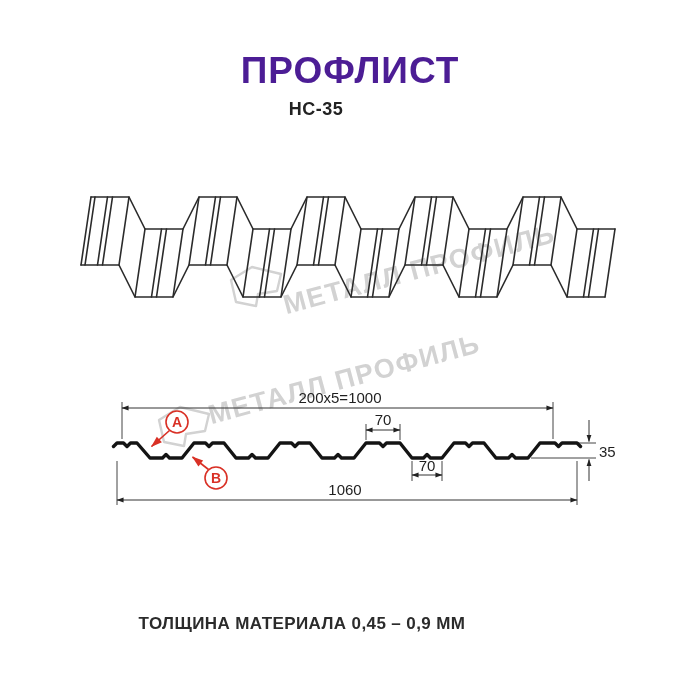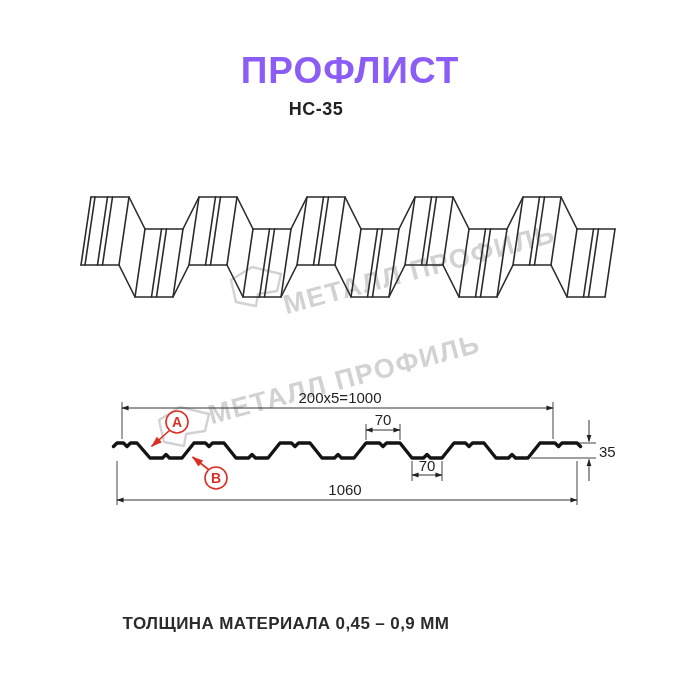--- a/index.html
+++ b/index.html
@@ -3,29 +3,29 @@
 <meta charset="utf-8">
 <style>
   html,body{margin:0;padding:0;}
   body{
     width:700px;height:700px;background:#ffffff;overflow:hidden;position:relative;
     font-family:"Liberation Sans", sans-serif;color:#1a1a1a;
   }
   .abs{position:absolute;}
   .page-title{
     top:50px;left:0;width:700px;text-align:center;
-    font-size:37px;font-weight:800;letter-spacing:1px;color:#8b5cf6;
+    font-size:37px;font-weight:800;letter-spacing:1px;color:#4c1d95;
   }
   .profile-code{
     top:99px;left:0;width:632px;text-align:center;
     font-size:18px;font-weight:700;letter-spacing:.5px;color:#222;
   }
   .footer-note{
     top:614px;left:0;width:572px;text-align:center;
-    font-size:17px;font-weight:600;letter-spacing:.4px;color:#2b2b2b;
+    font-size:17px;font-weight:600;letter-spacing:.4px;color:#2b2b2b;padding-left:16px;
   }
   .wm{position:absolute;z-index:0;color:#d2d2d2;pointer-events:none;}
   .wm-text{
     position:absolute;white-space:nowrap;font-size:27px;font-weight:700;
     letter-spacing:1.5px;transform:rotate(-15deg);transform-origin:0 100%;
   }
   svg.draw{position:absolute;z-index:2;pointer-events:none;}
   #sheet3d{left:55px;top:175px;}
   #xsec{left:100px;top:350px;}
   .dimline{stroke:#333;stroke-width:1;fill:none;}

